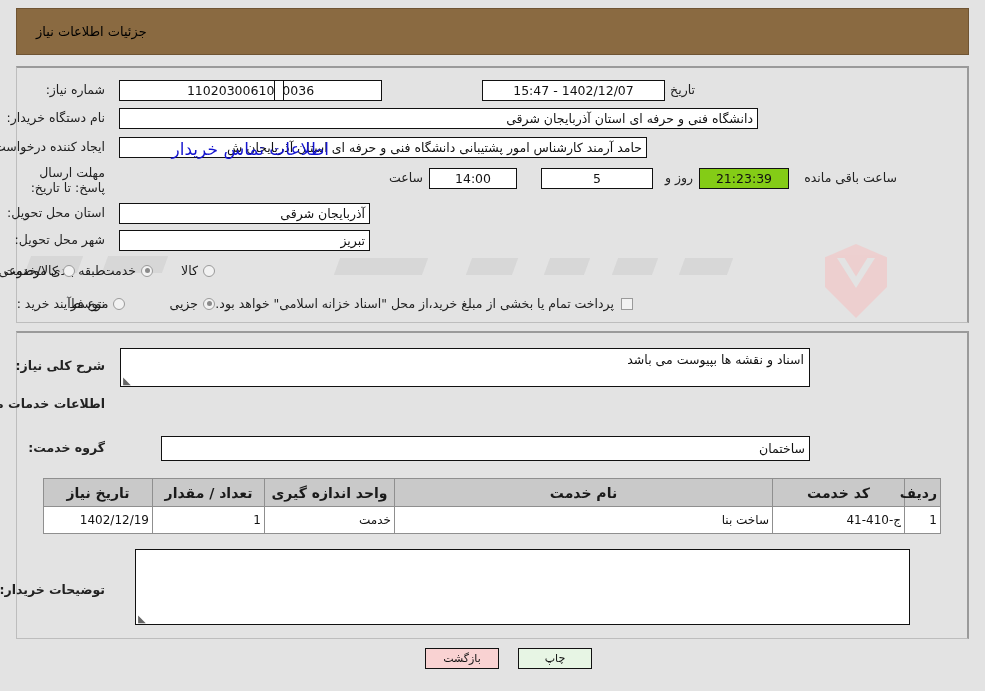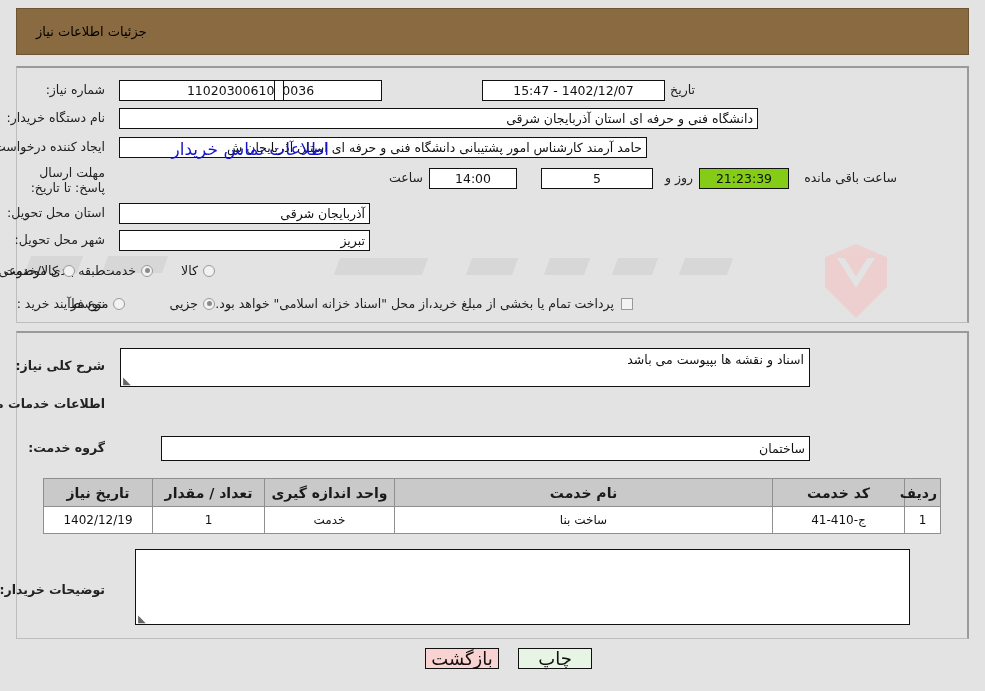--- a/index.html
+++ b/index.html
@@ -200,35 +200,35 @@
     color: #1a1a1a;
     font-weight: bold;
     height: 27px;
     font-size: 14px;
     padding: 0 3px;
   }
   table.grid td {
     background: #fff;
     border: 1px solid #8f8f8f;
     height: 26px;
-    text-align: center;
+    text-align: right;
     color: #111;
     font-size: 12px;
-    padding: 0 11px;
+    padding: 0 3px;
   }
 
   .btn {
     position: absolute;
     z-index: 4;
     border: 1px solid #111;
     box-sizing: border-box;
     height: 21px;
     line-height: 19px;
     text-align: center;
-    font-size: 18px;
+    font-size: 11px;
     color: #111;
     cursor: pointer;
   }
   .btn-print  { background: #e7f5e4; }
   .btn-back   { background: #f9d2d2; }
 </style>
 </head>
 <body>
 
 <div id="page">

